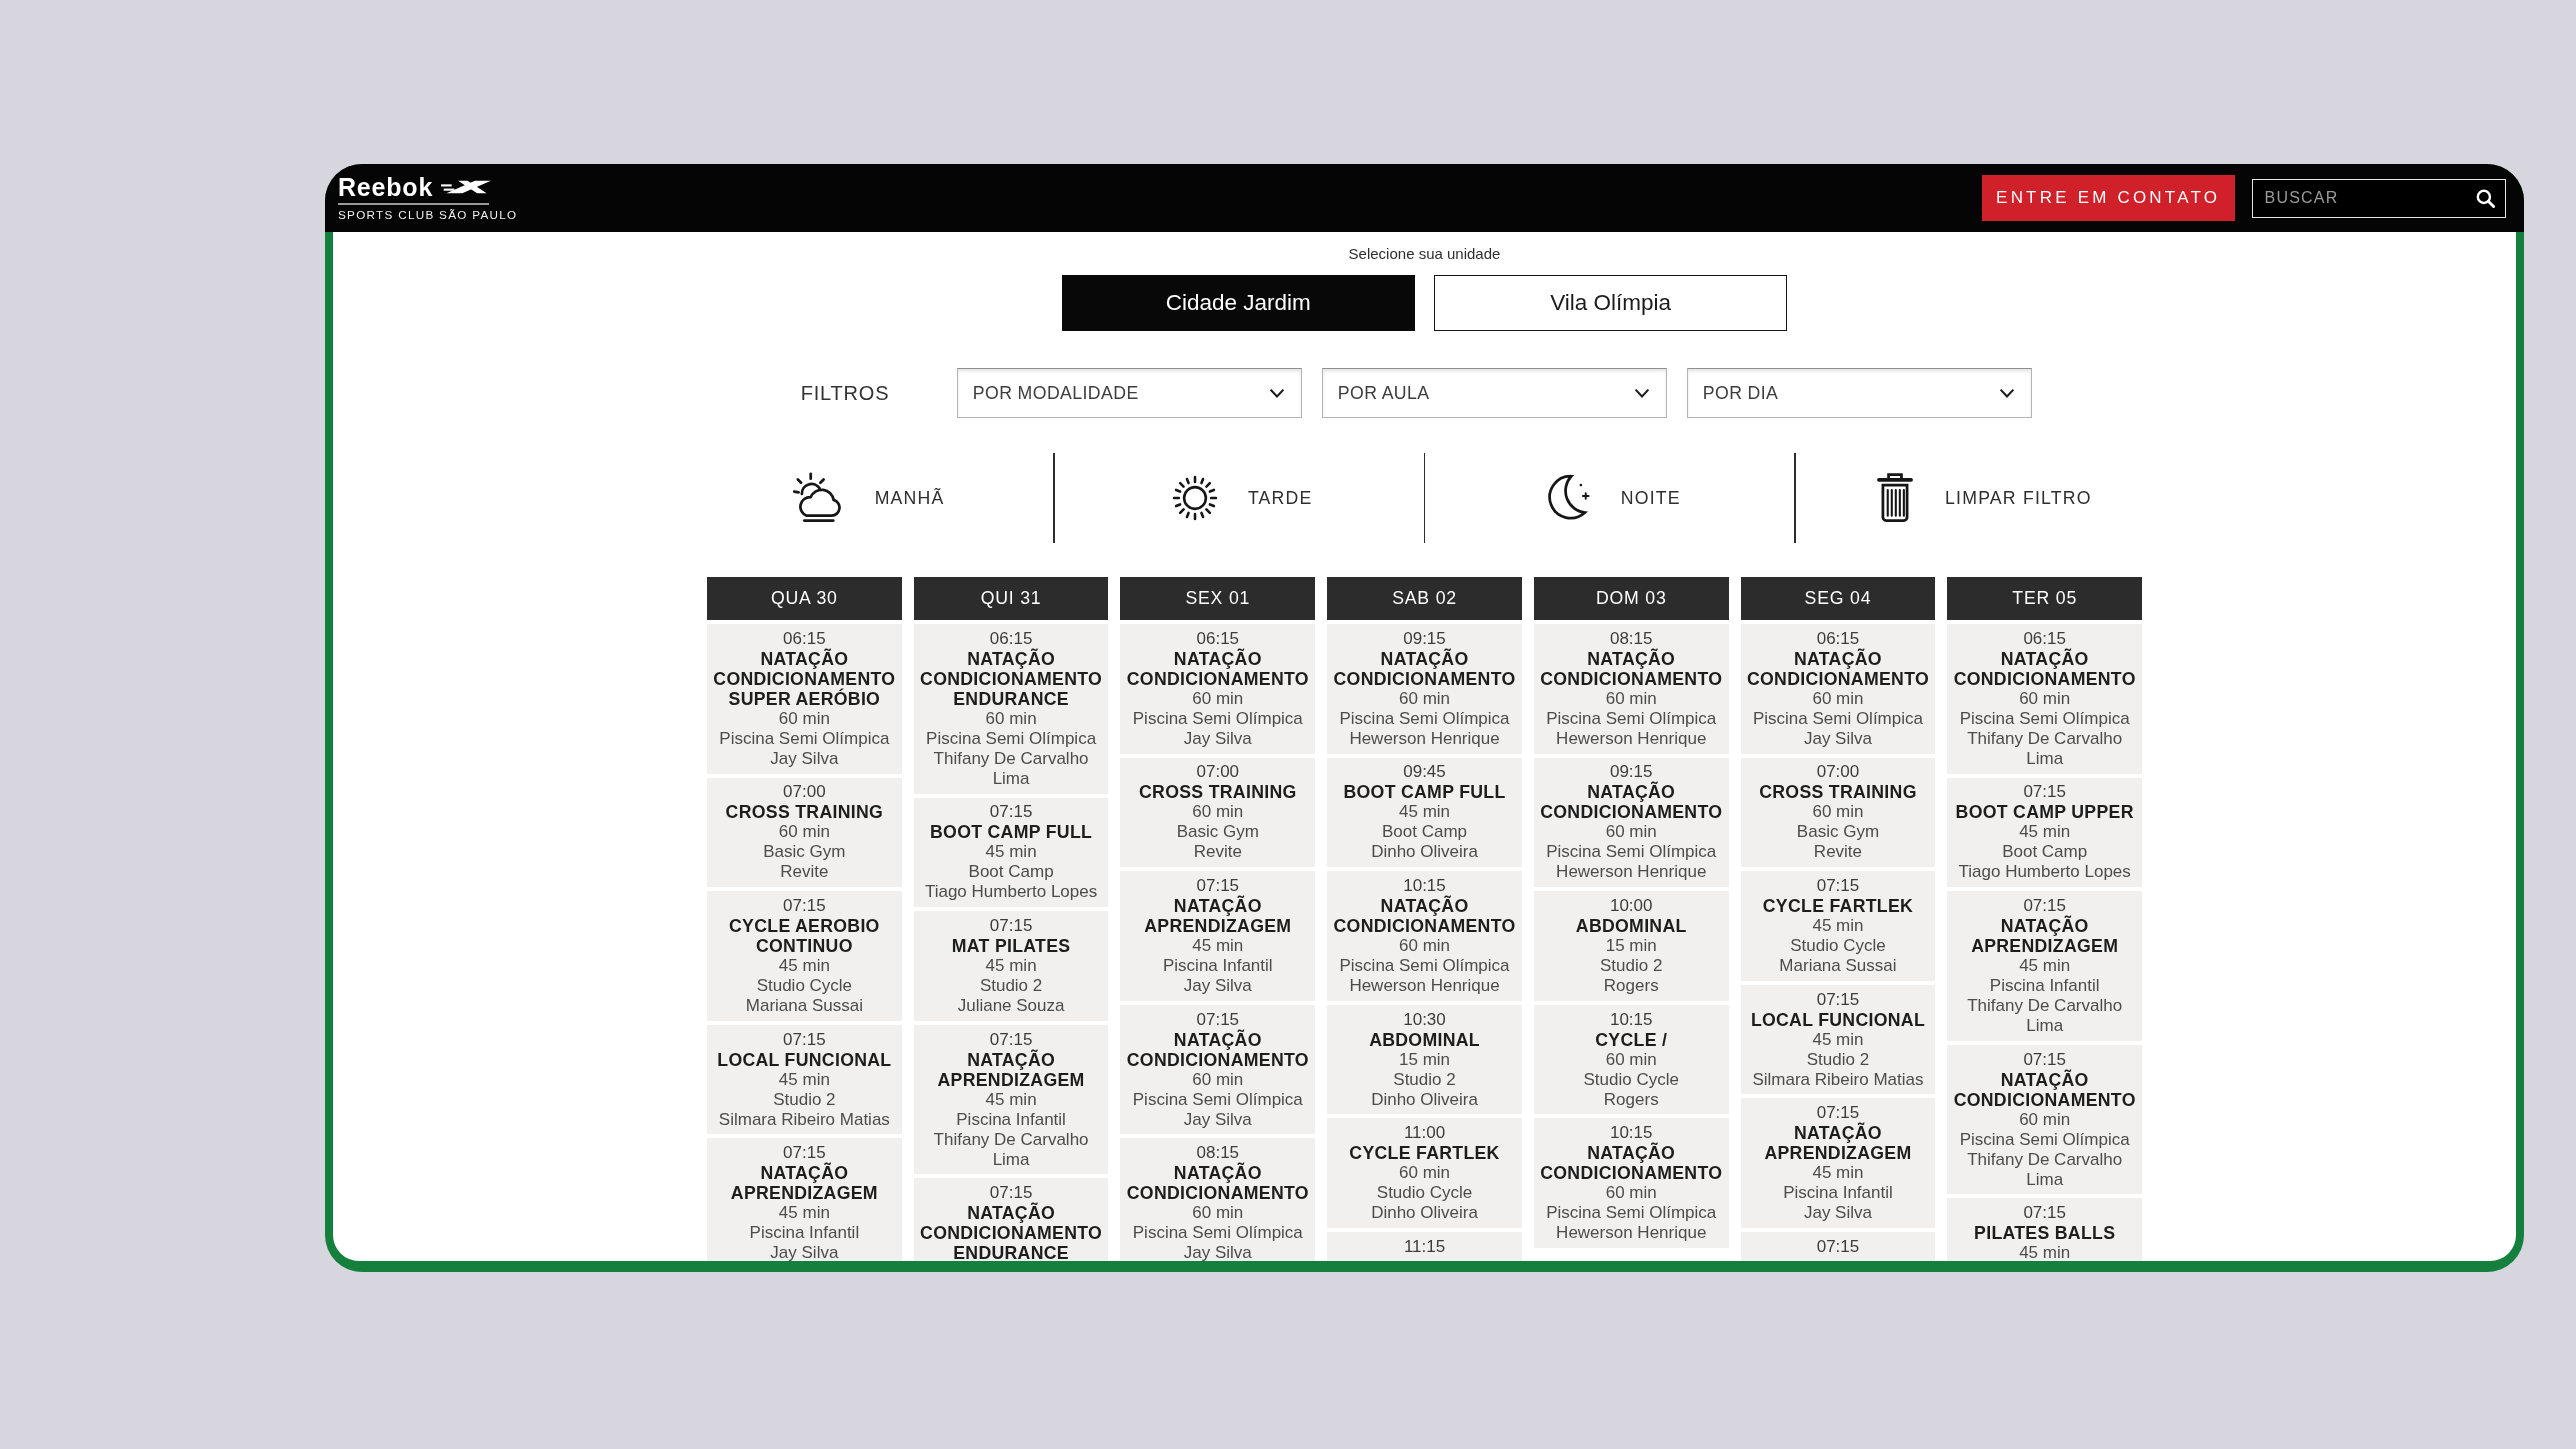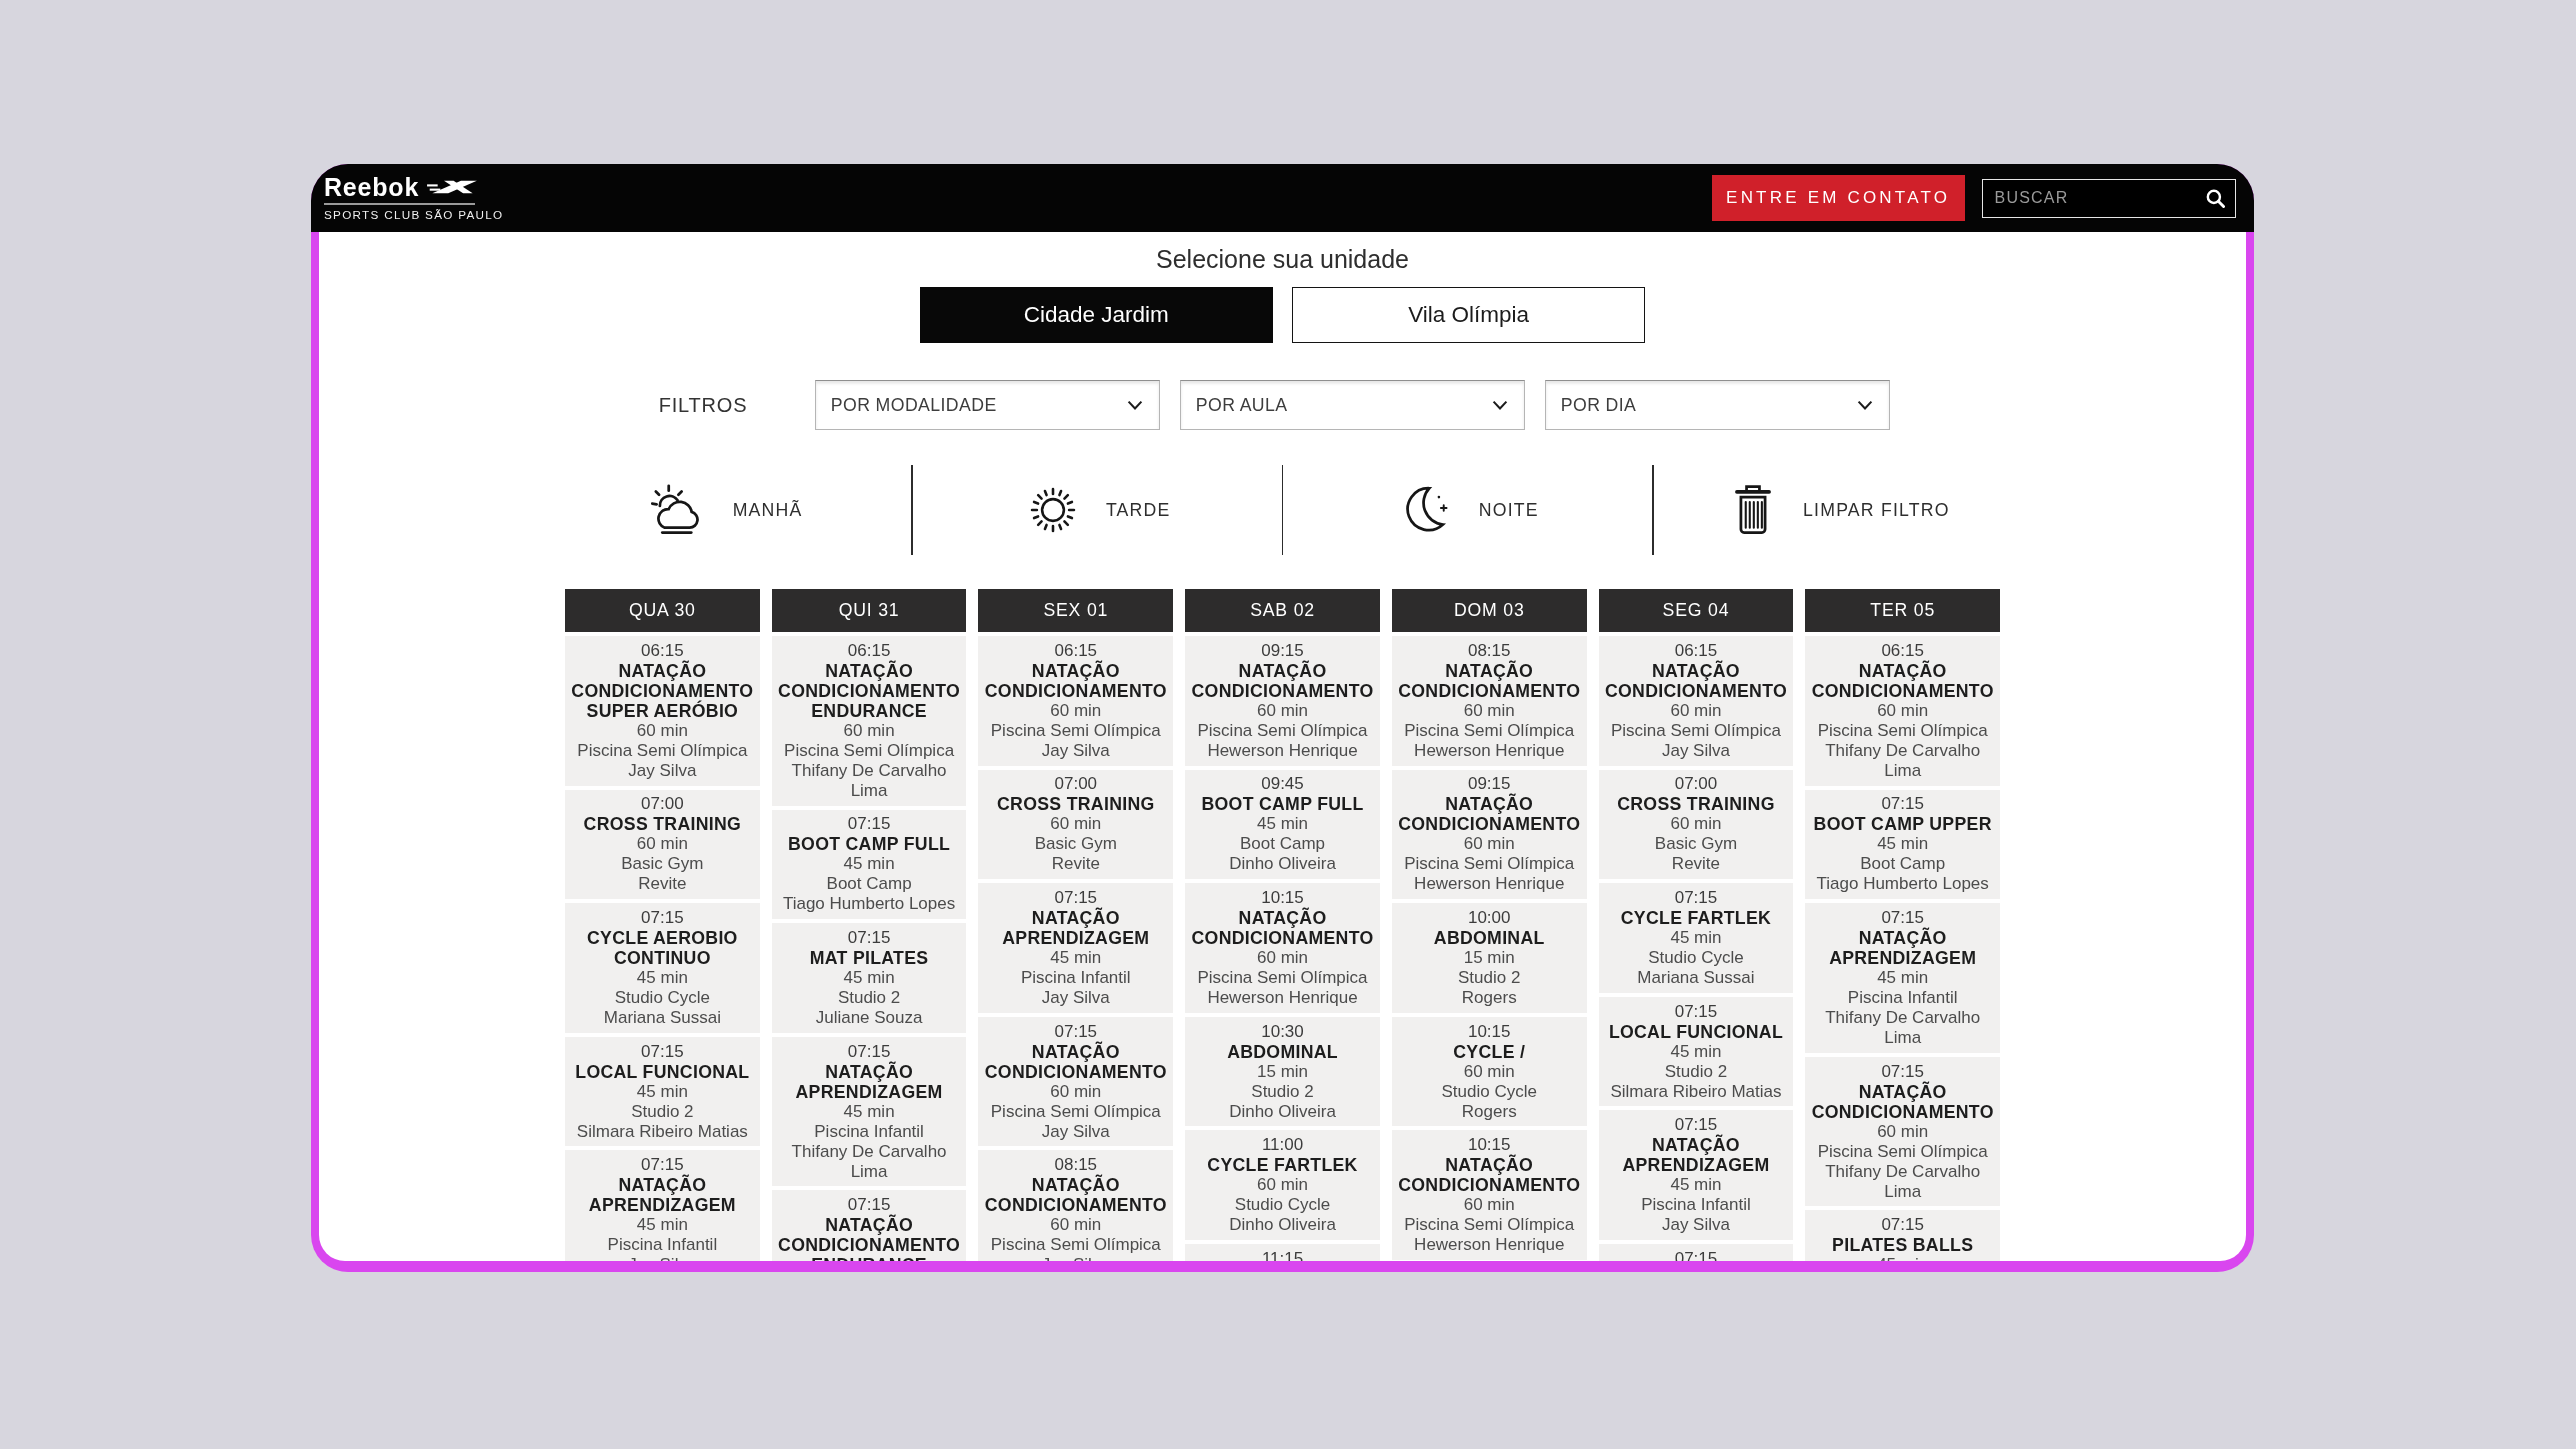--- a/index.html
+++ b/index.html
@@ -1,20 +1,20 @@
 <!DOCTYPE html>
 <html style="font-size:13px"><head>
 <meta charset="utf-8">
 <style>
   * { margin:0; padding:0; box-sizing:border-box; }
   html,body { width:2576px; height:1449px; }
   body { background:#d7d6de; font-family:"Liberation Sans", sans-serif; position:relative; overflow:hidden; }
 
-  .frame { position:absolute; left:311px; top:164px; width:1943px; height:1108px;
-           background:#d946ef; border-radius:37px; overflow:hidden; display:flex; flex-direction:column; }
+  .frame { position:absolute; left:325px; top:164px; width:2199px; height:1108px;
+           background:#15803d; border-radius:37px; overflow:hidden; display:flex; flex-direction:column; }
 
   
   .navbar { height:68px; background:#050505; display:flex; align-items:center; padding:0 17.7px 0 13px; flex:0 0 auto; }
   .logo { display:flex; flex-direction:column; justify-content:center; width:155px; cursor:pointer; }
   .logo-top { display:flex; align-items:flex-end; gap:6.4px; }
   .logo-word { color:#fff; font-weight:bold; font-size:25px; letter-spacing:0.8px; line-height:24px; }
   .logo-line { height:1.6px; background:#9a9a9a; margin:4px 0 3.2px 0; width:151px; }
   .logo-sub { color:#efefef; font-size:11.7px; letter-spacing:1.3px; white-space:nowrap; }
   .menu { display:flex; gap:38px; margin-left:35px; }
   .menu span { color:#fff; font-size:17px; letter-spacing:1px; cursor:pointer; white-space:nowrap; }
@@ -23,21 +23,21 @@
                  font-family:inherit; font-size:17px; letter-spacing:3.2px; cursor:pointer; }
   .search { width:254px; height:39px; border:1.6px solid #e6e6e6; background:#000;
             display:flex; align-items:center; padding:0 9.7px 0 11.3px;gap:31px; }
   .search input { flex:1; background:transparent; border:none; outline:none; color:#cfcfcf;
                   font-family:inherit; font-size:16px; letter-spacing:1.2px; min-width:0; }
   .search input::placeholder { color:#9a9a9a; }
 
   
   .page { flex:1 1 auto; background:#ffffff; margin:0 8px 11.3px 8px; border-radius:0 0 26px 26px;
           overflow:hidden; display:flex; flex-direction:column; align-items:center; }
-  .unit-title { margin-top:13px; font-size:25px; color:#2e2e2e; }
+  .unit-title { margin-top:13px; font-size:15px; color:#2e2e2e; }
   .unit-buttons { margin-top:13px; display:flex; gap:19.3px; }
   .unit-btn { width:353px; height:56px; font-family:inherit; font-size:22.5px; cursor:pointer; }
   .unit-btn.selected { background:#080808; color:#fff; border:1.6px solid #080808; }
   .unit-btn.unselected { background:#fff; color:#1c1c1c; border:1.6px solid #141414; }
 
   .filters-row { margin-top:37px; display:flex; align-items:center; }
   .filters-label { font-size:20px; letter-spacing:0.8px; color:#333; margin-right:68px; }
   .select { width:345px; height:50px; background:#fff; border:1.6px solid #b5b5b5; border-top-color:#8f8f8f;
             box-shadow: inset 0 2.4px 3.2px rgba(0,0,0,0.10);
             display:flex; align-items:center; justify-content:space-between;

